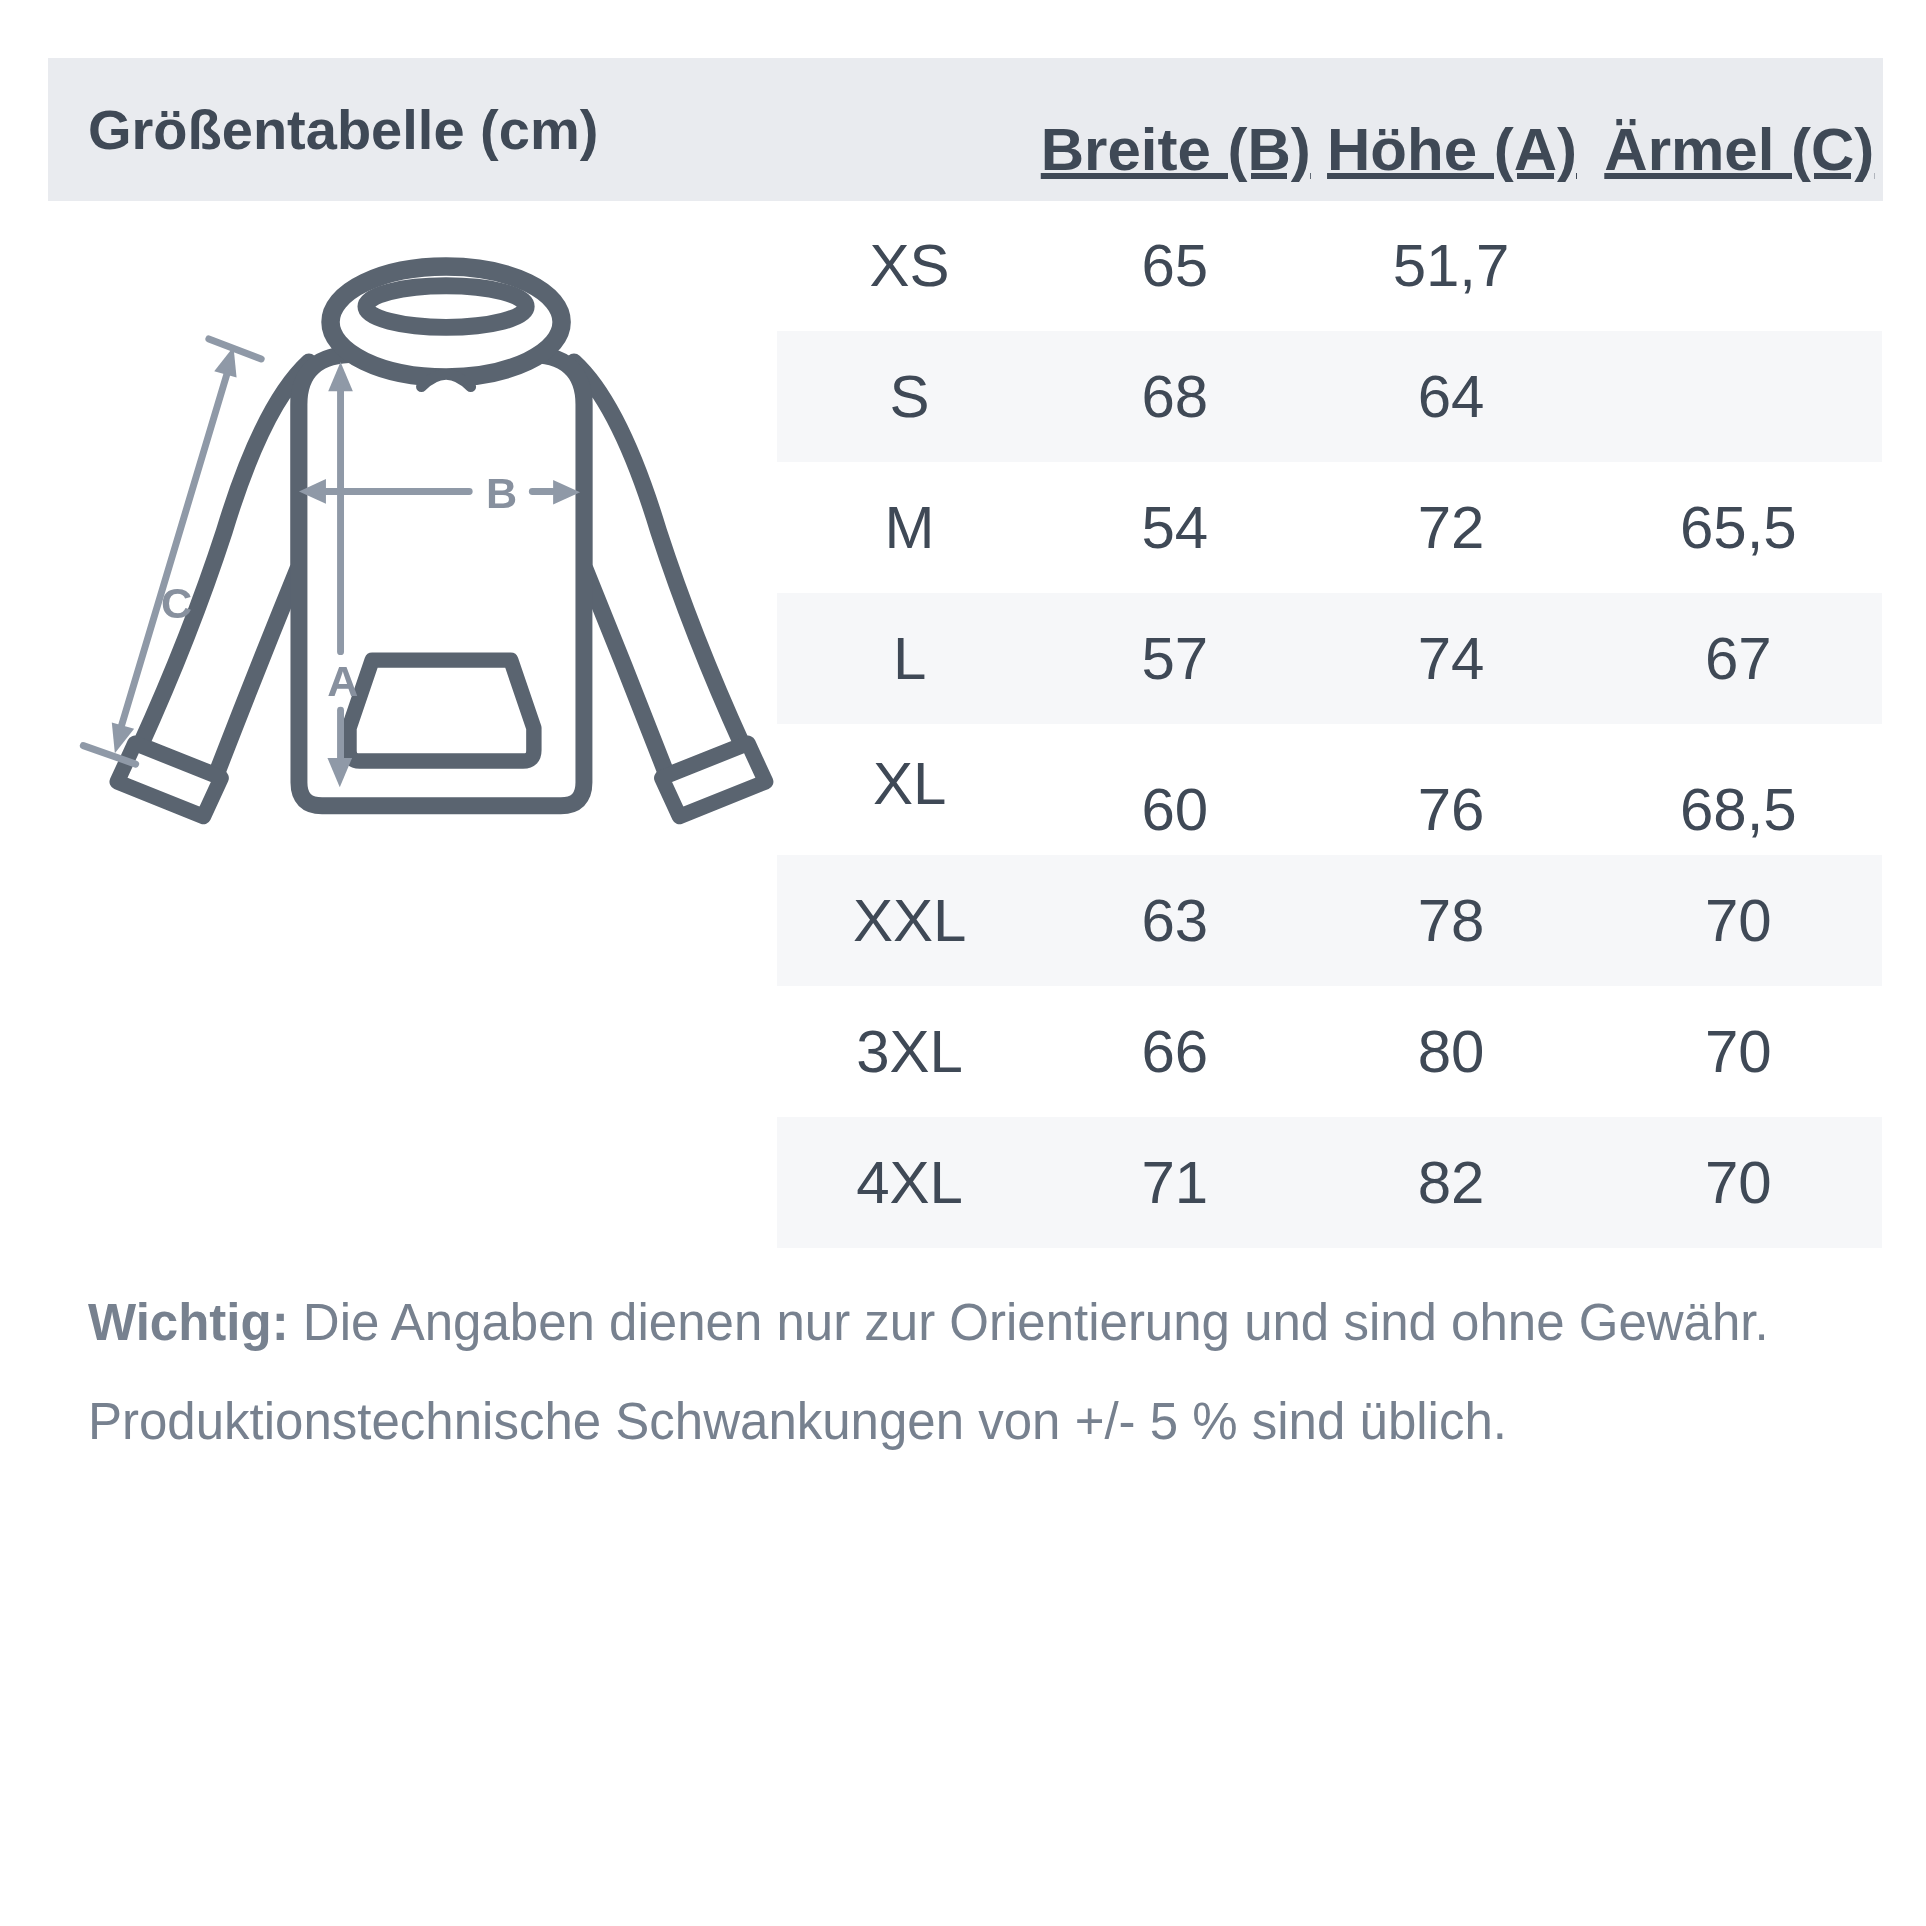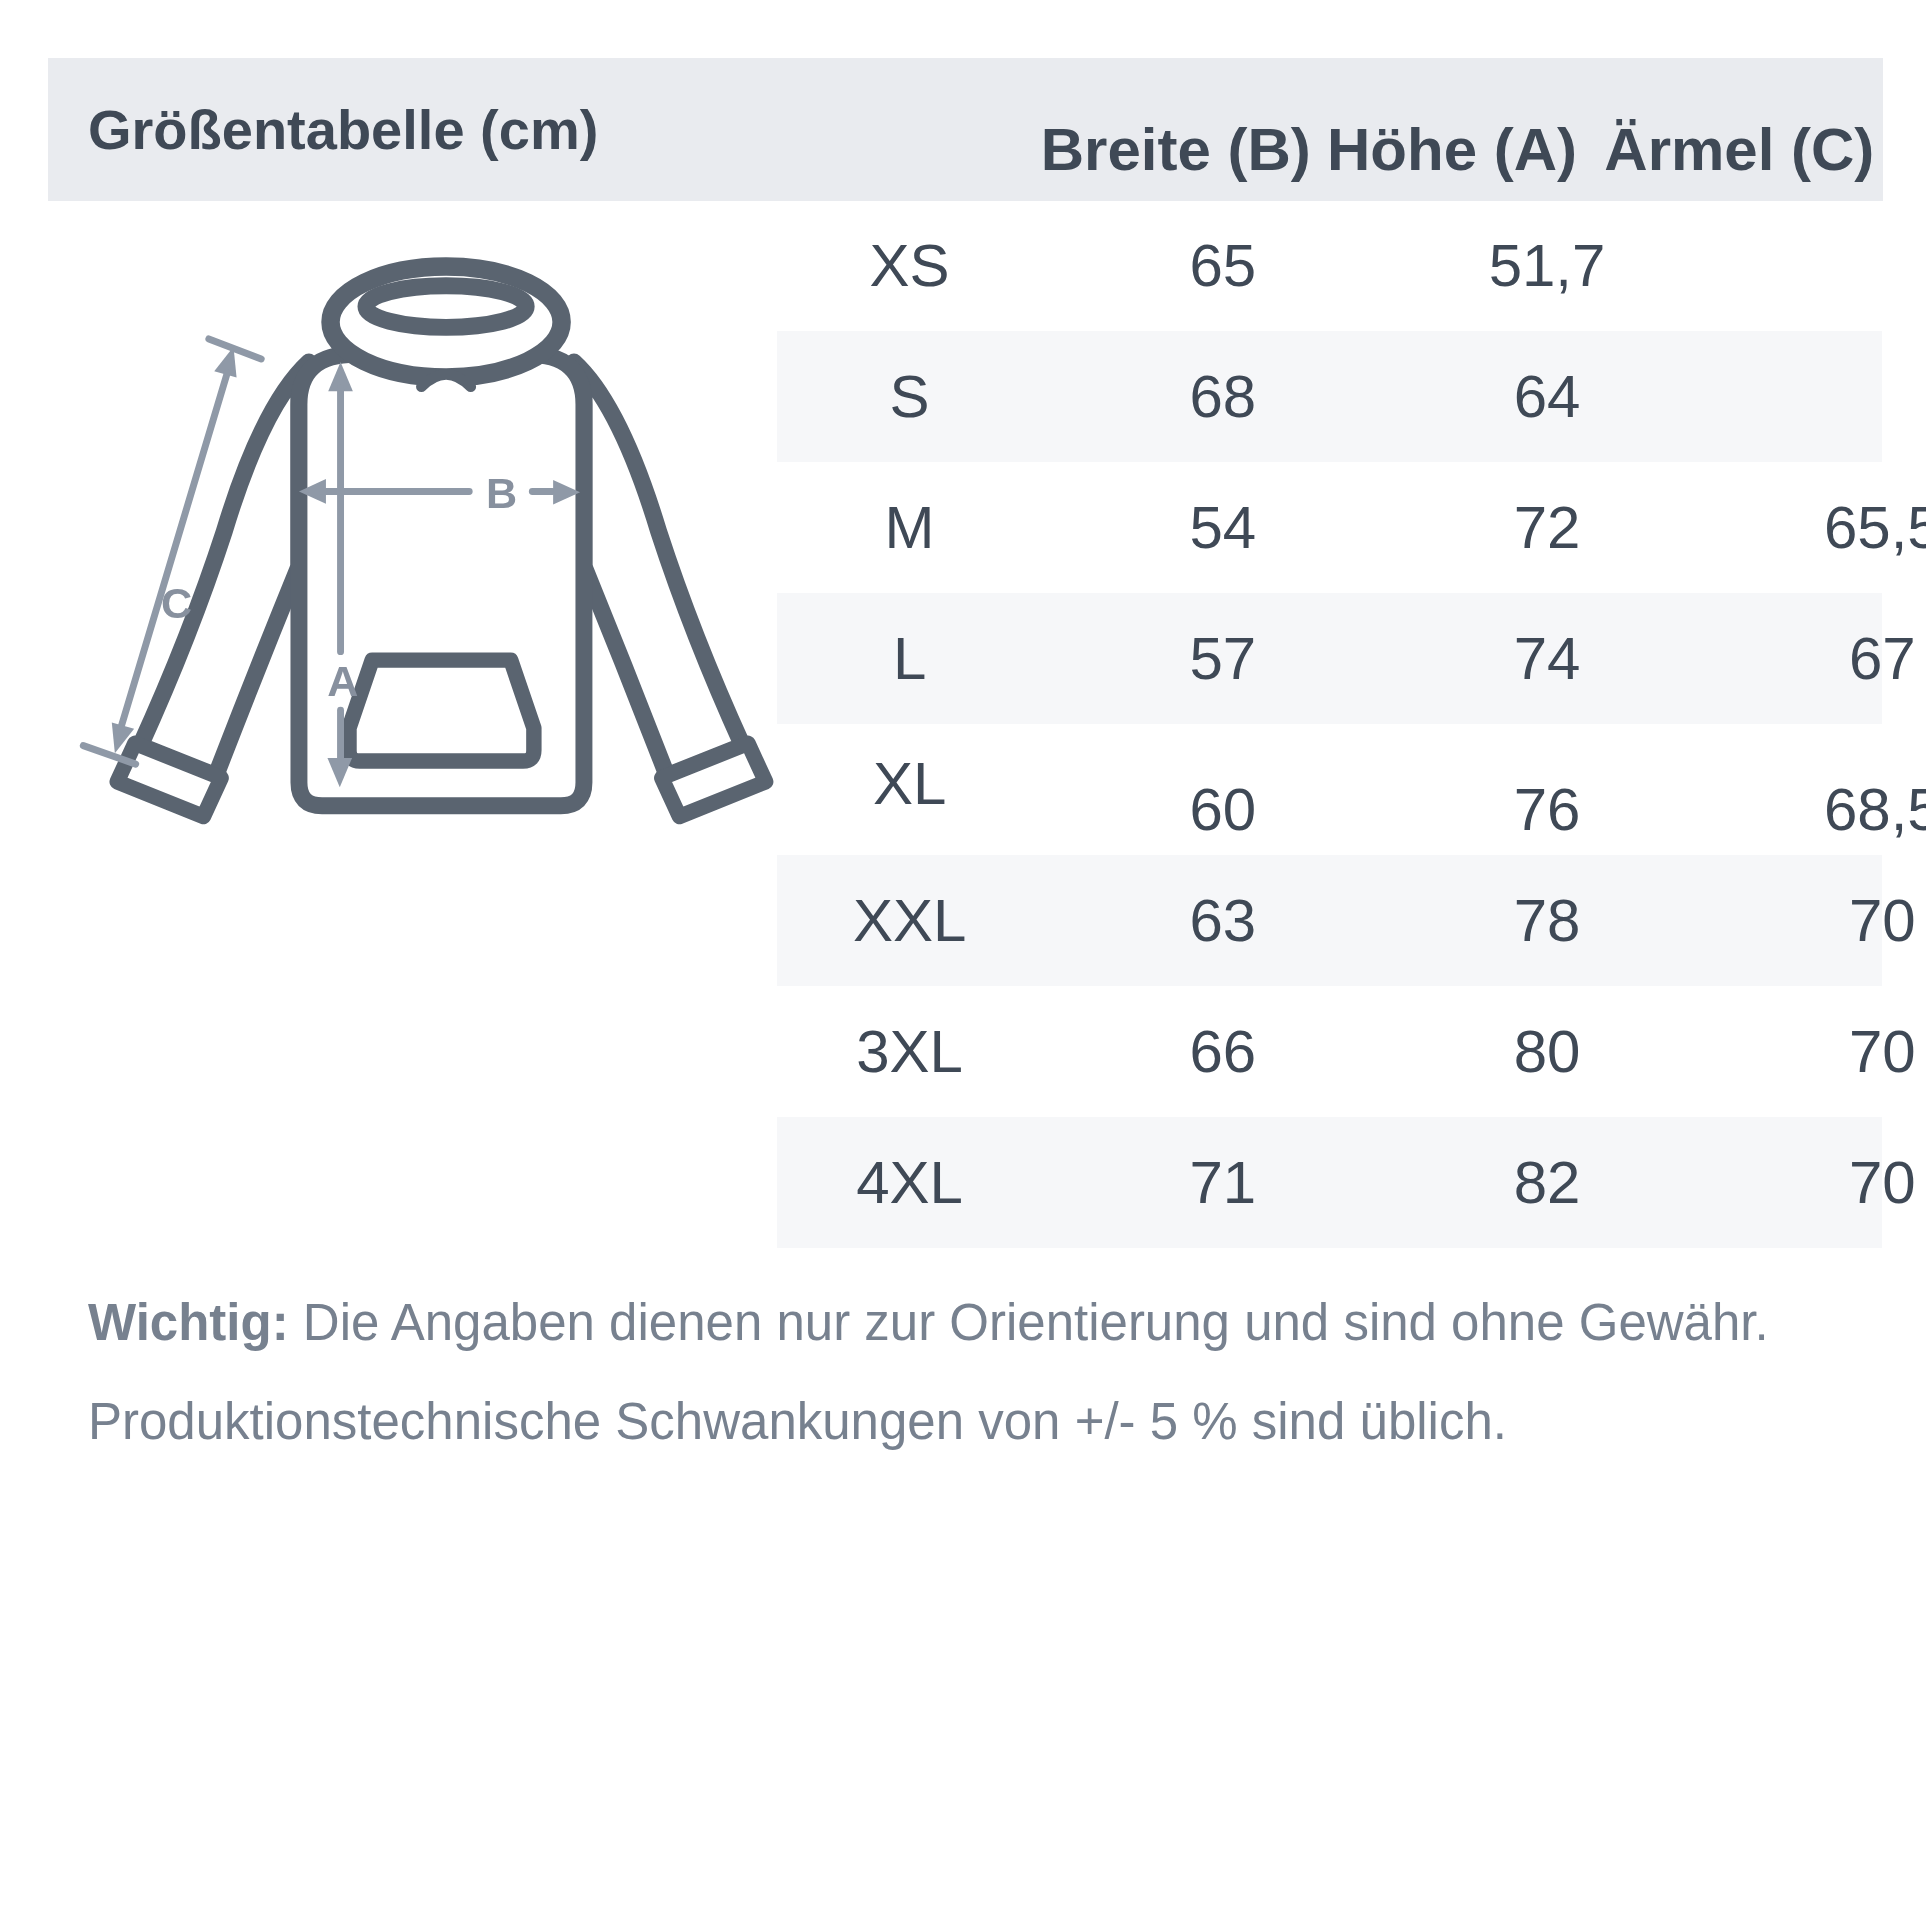--- a/index.html
+++ b/index.html
@@ -14,26 +14,26 @@
   html,body{margin:0;padding:0;background:#fff;}
   .canvas{
     position:relative;width:1926px;height:1926px;background:#ffffff;overflow:hidden;
     font-family:"Liberation Sans",sans-serif;color:var(--ink);
   }
   
   .header{position:absolute;left:48px;top:58px;width:1835px;height:143px;background:var(--header-bg);}
   .title{position:absolute;left:40px;top:0;height:143px;display:flex;align-items:center;
          font-size:56px;font-weight:bold;white-space:nowrap;}
   .col-heads{position:absolute;left:730px;top:0;width:1105px;height:183px;
-             display:grid;grid-template-columns:24% 24% 26% 26%;}
+             display:grid;grid-template-columns:24% 24% 26% 26%;text-decoration:underline;}
   .col-head{display:flex;align-items:center;justify-content:center;
             font-size:60px;font-weight:bold;white-space:nowrap;}
   
   .rows{position:absolute;left:777px;top:200px;width:1105px;}
-  .row{height:131px;display:grid;grid-template-columns:24% 24% 26% 26%;gap:48px;}
+  .row{height:131px;display:grid;grid-template-columns:24% 24% 26% 26%;}
   .row:nth-child(even){background:var(--stripe);}
   .cell{display:flex;align-items:center;justify-content:center;font-size:60px;white-space:nowrap;}
   
   .row:nth-child(5) .cell.val{transform:translateY(20px);}
   .row:nth-child(5) .cell.size{transform:translateY(-6.2px);}
   
   .diagram{position:absolute;left:39px;top:208px;width:771px;height:647px;}
   .diagram path,.diagram ellipse,.diagram line{vector-effect:none;}
   
   .note{position:absolute;left:88px;top:1273px;width:1772px;

